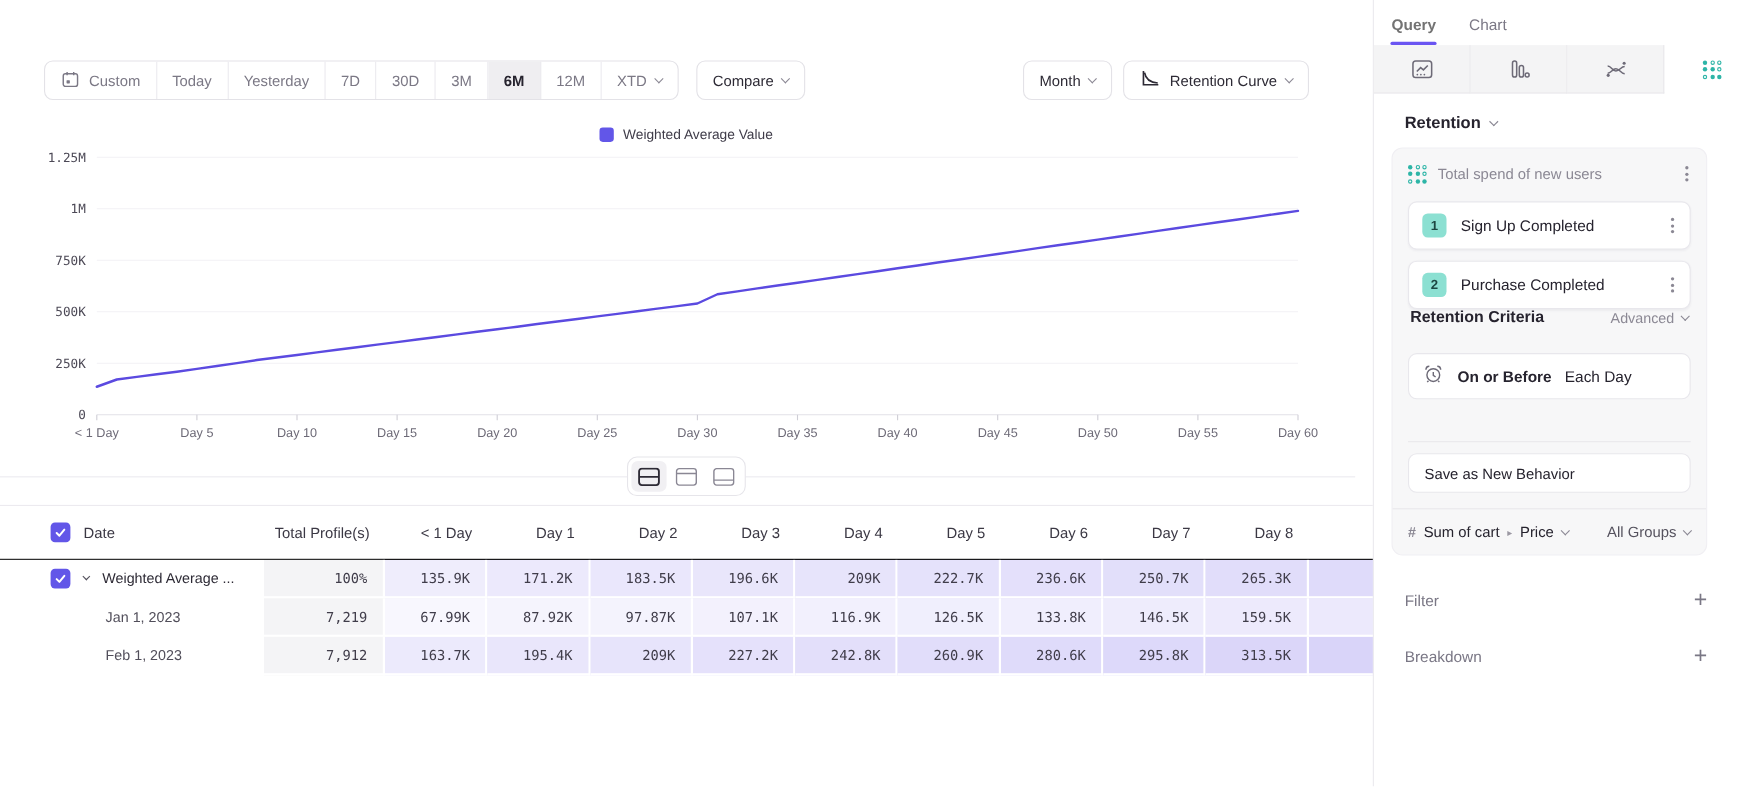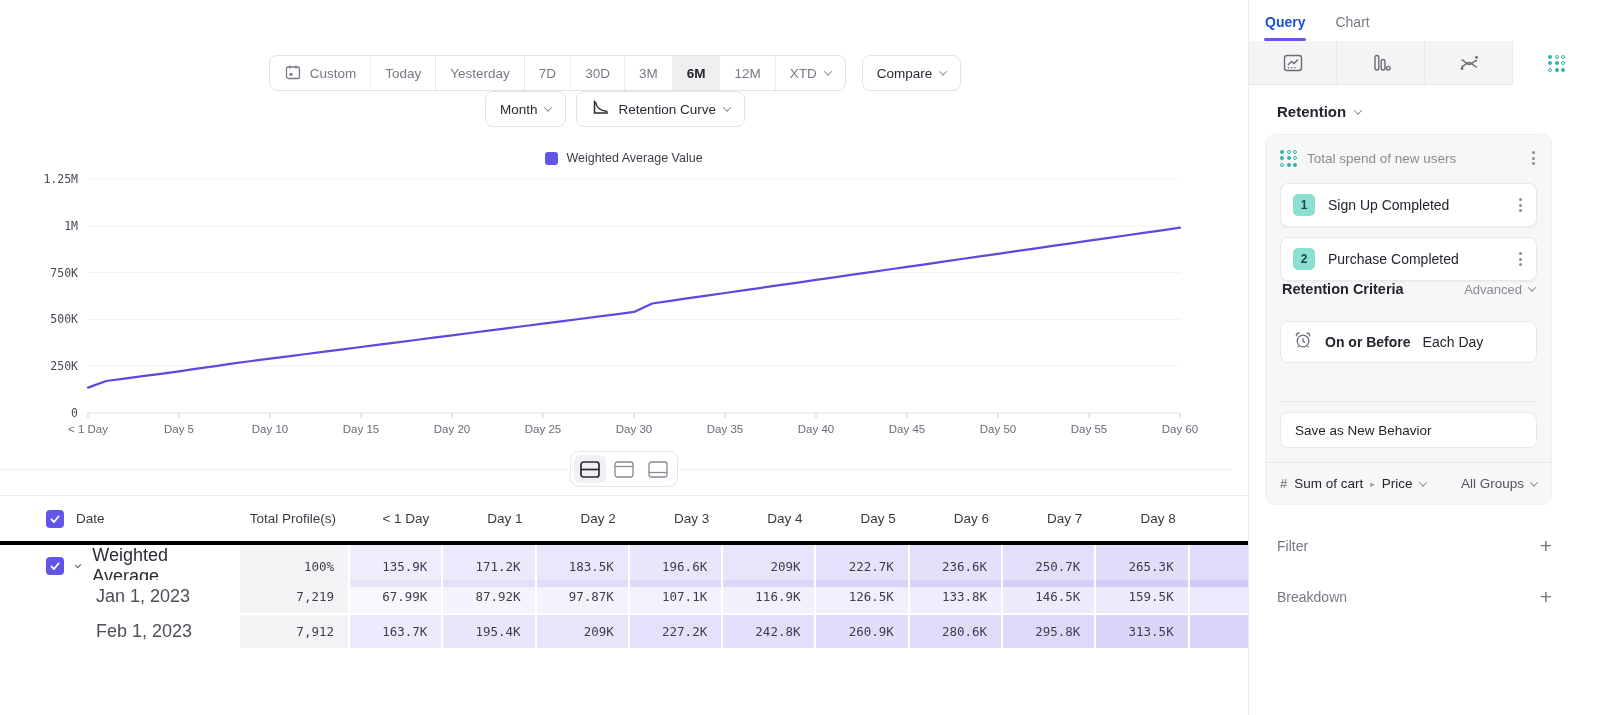--- a/index.html
+++ b/index.html
@@ -3,21 +3,21 @@
 <meta charset="utf-8">
 <style>
   * { margin:0; padding:0; box-sizing:border-box; }
   html,body { width:1600px; height:715px; overflow:hidden; background:#fff;
     font-family:"Liberation Sans", sans-serif; color:#2d2a35; }
   body { display:flex; }
 
   
   .main { width:1248px; flex:0 0 1248px; position:relative; }
 
-  .toolbar { display:flex; align-items:center; justify-content:space-between; margin:55px 58px 0 40px;flex-direction:column; }
+  .toolbar { display:flex; align-items:center; justify-content:space-between; margin:55px 58px 0 40px; }
   .toolbar-left { display:flex; gap:16px; }
   .toolbar-right { display:flex; gap:10px; }
   .seg-group { display:flex; border:1px solid #e3e2e7; border-radius:8px; height:36px; background:#fff; overflow:hidden; }
   .seg { display:flex; align-items:center; gap:8px; padding:0 14px; font-size:13.5px; color:#7b7885; border-right:1px solid #eceaef; cursor:pointer; white-space:nowrap; }
   .seg:last-child { border-right:none; }
   .seg.selected { background:#efeef1; color:#26232e; font-weight:bold; }
   .btn { display:flex; align-items:center; gap:8px; border:1px solid #e3e2e7; border-radius:8px; height:36px; padding:0 14px; font-size:13.5px; color:#2d2a35; background:#fff; cursor:pointer; font-family:inherit; }
 
   .chev { display:inline-block; width:6px; height:6px; border-right:1.5px solid #8b8894; border-bottom:1.5px solid #8b8894; transform:rotate(45deg) translate(-1px,-1px); }
 
@@ -34,40 +34,40 @@
   .toggle-row::before { content:""; position:absolute; left:0; right:16px; top:50%; height:1px; background:#eceaef; }
   .toggle-group { position:absolute; left:50%; transform:translateX(-50%); top:0; background:#fff; border:1px solid #e6e5ea; border-radius:9px; padding:3px; display:flex; gap:2px; }
   .toggle { width:32px; height:28px; border:none; background:transparent; border-radius:6px; display:flex; align-items:center; justify-content:center; cursor:pointer; }
   .toggle svg { fill:none; stroke:#8a8794; stroke-width:1.3; }
   .toggle.selected { background:#f1f0f3; }
   .toggle.selected svg { stroke:#2d2a35; stroke-width:1.7; }
 
   
   .table { margin-top:8px; }
   .trow { display:grid; grid-template-columns:240px 110px repeat(9, 93.3px) minmax(0,1fr); height:35px; }
-  .trow.thead { height:50px; border-top:1px solid #eceaef; border-bottom:4px solid #000000; }
+  .trow.thead { height:50px; border-top:1px solid #eceaef; border-bottom:1px solid #000000; }
   .hcell { display:flex; align-items:center; justify-content:flex-end; padding-right:14px; font-size:13.5px; color:#3b3844; }
   .hcell.first { justify-content:flex-start; padding-left:46px; gap:12px; }
   .cell { display:flex; align-items:center; justify-content:flex-end; padding-right:14px;
     font-family:"DejaVu Sans Mono", monospace; font-size:12.5px; color:#403d4a;
     border-right:2px solid #fff; border-bottom:2px solid #fff; }
   .cell.total { background:#f4f4f6; }
   .cell.partial { border-right:none; }
-  .cell.datecell { justify-content:flex-start; font-family:"Liberation Sans", sans-serif; font-size:18px;
+  .cell.datecell { justify-content:flex-start; font-family:"Liberation Sans", sans-serif; font-size:13px;
     color:#514e5a; background:#fff; border-right:none; }
   .cell.datecell.first { padding-left:46px; gap:12px; color:#2d2a35; }
   .cell.datecell.indent { padding-left:96px; }
   .cb { width:18px; height:18px; border-radius:4px; background:#6256e8; display:inline-flex; align-items:center; justify-content:center; flex:0 0 18px; cursor:pointer; }
   .chev-sm { display:inline-block; width:5px; height:5px; border-right:1.5px solid #55525e; border-bottom:1.5px solid #55525e; transform:rotate(45deg) translate(-1px,-1px); }
 
   
   .panel { width:352px; flex:0 0 352px; border-left:1px solid #eae9ee; display:flex; flex-direction:column; }
   .ptabs { display:flex; gap:30px; padding:14px 16px 0 16px; font-size:14px; }
   .ptab { color:#7b7885; position:relative; padding-bottom:11px; cursor:pointer; }
-  .ptab.active { color:#1d4ed8; font-weight:bold; }
+  .ptab.active { color:#737373; font-weight:bold; }
   .ptab.active::after { content:""; position:absolute; left:-1px; right:-1px; bottom:0; height:3px; border-radius:2px; background:#6a55f2; }
   .icon-row { display:flex; height:44px; }
   .icon-cell { flex:1; display:flex; align-items:center; justify-content:center; cursor:pointer; border-right:1px solid #e9e8ec; }
   .icon-cell:last-child { border-right:none; }
   .icon-cell.inactive { background:#f4f4f5; border-bottom:1px solid #e9e8ec; }
   .icon-cell svg { fill:none; stroke:#6d6a77; stroke-width:1.4; }
 
   .panel-body { padding:18px 48px 0 16px; }
   .sec-title { margin:0 0 0 12px; font-size:15px; font-weight:bold; color:#26232e; display:flex; align-items:center; gap:9px; width:max-content; cursor:pointer; }
 

